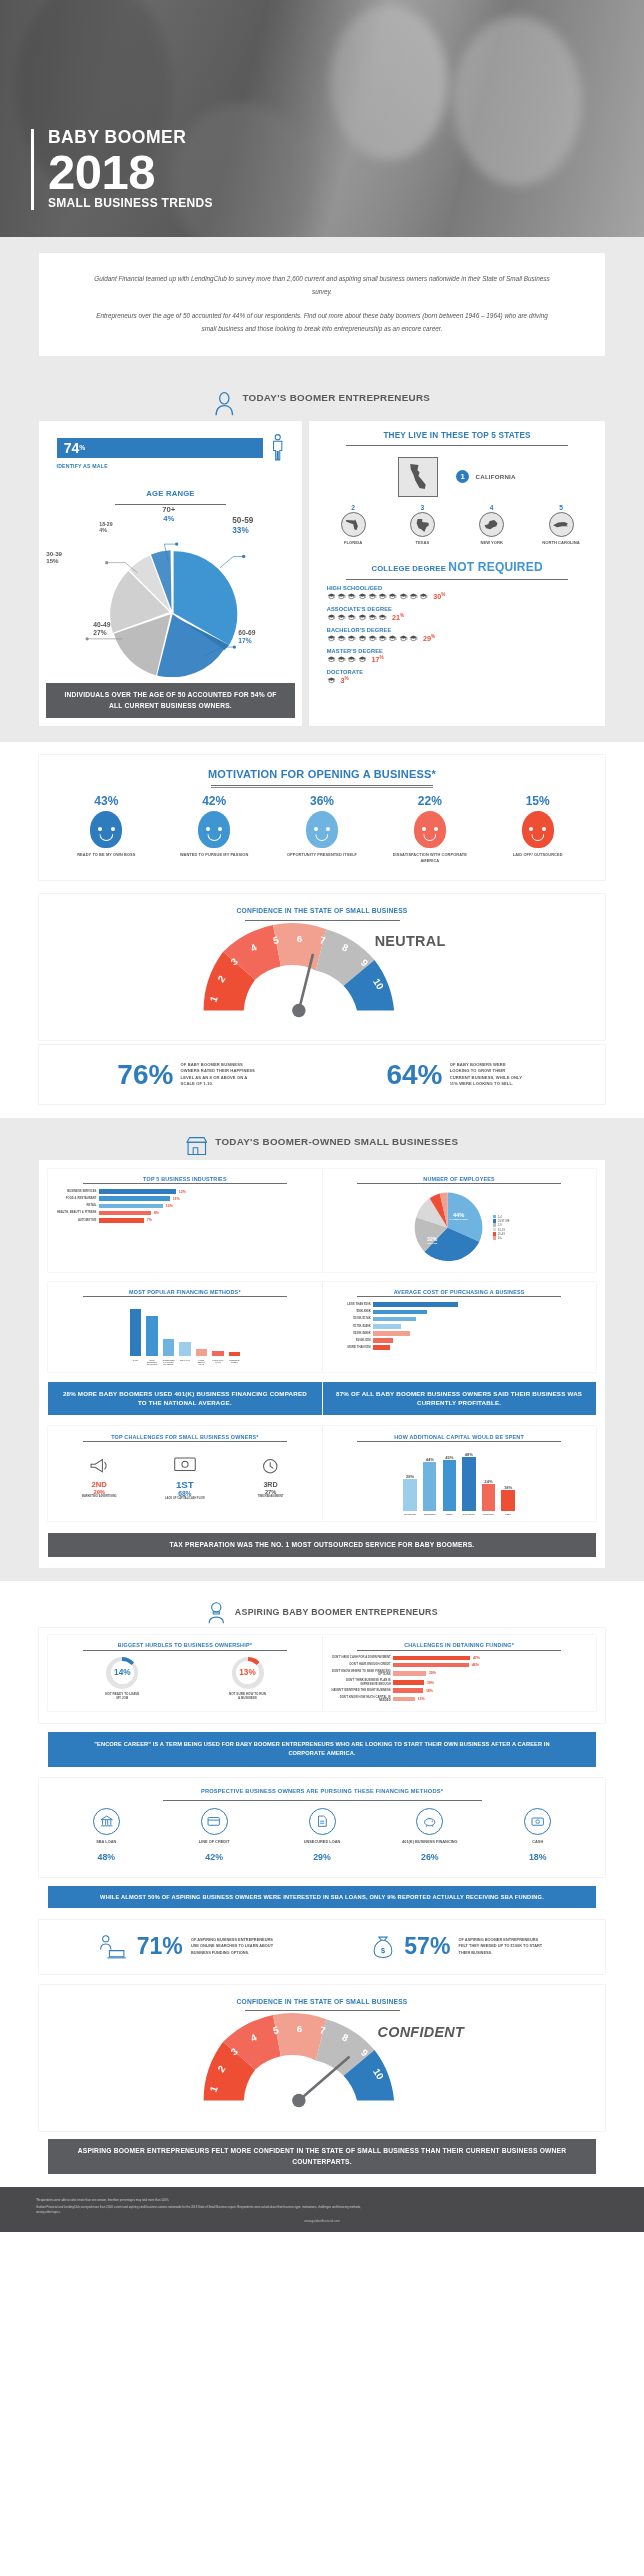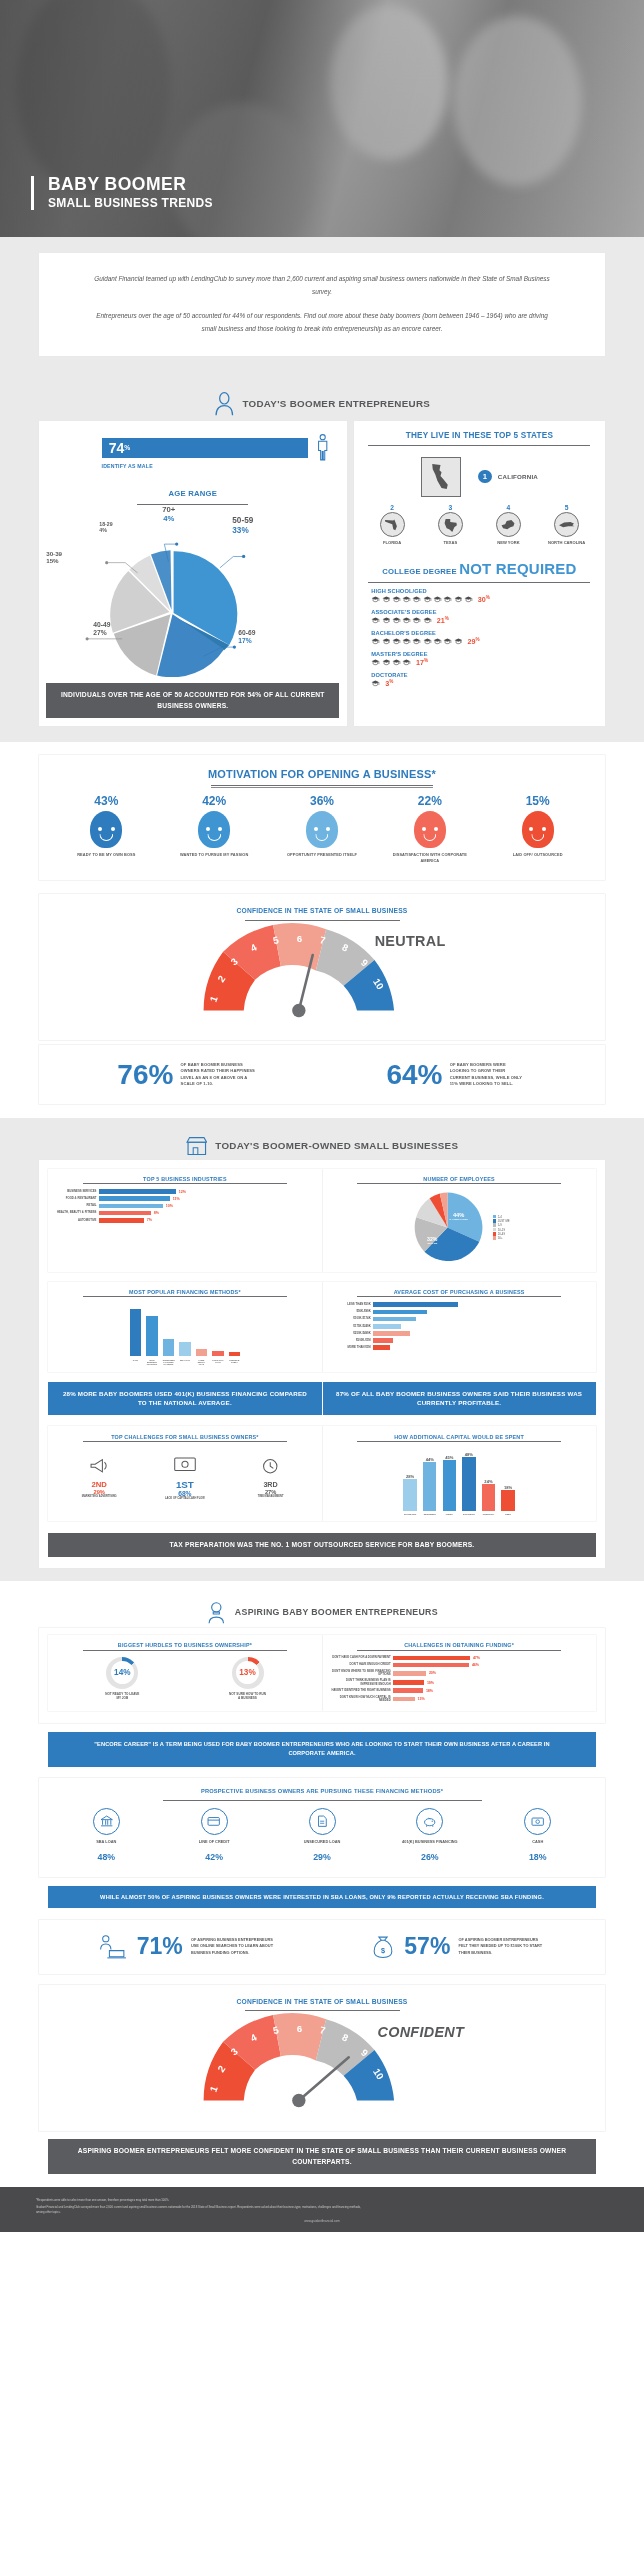--- a/index.html
+++ b/index.html
@@ -30,43 +30,43 @@
   .hero-t3 { font-size:12px; font-weight:bold; letter-spacing:0.3px; margin-top:1px; }
 
   
   .band-gray { background:#eaeaea; padding:0.5px 0; }
   .band-white { background:#ffffff; }
   .card {
     background:#fff; margin:0 39px;
     box-shadow:0 0 0 0.5px #e8e8e8;
   }
   .sec-head {
-    display:flex; align-items:center; justify-content:center;
+    display:flex; align-items:flex-start; justify-content:center;
     gap:8px; padding:17.5px 0 5.2px;
   }
   .sec-head h2 { font-size:9.8px; font-weight:bold; letter-spacing:0.3px; color:#58595b; }
   .sub-title {
     text-align:center; color:#2e7bbd; font-weight:bold; font-size:7.7px;
     letter-spacing:0.2px; padding-bottom:3.1px;
   }
-  .sub-title .alt { color:#3f94d2; font-size:15px; }
+  .sub-title .alt { color:#3f94d2; font-size:12px; }
   .rule { height:1px; background:#6d6e71; margin:2.1px auto 0; }
   .rule.thin { height:0.5px; background:#8a8a8a; margin-top:1.5px; }
   .gray-banner {
     background:#5b5c60; color:#fff; font-weight:bold; font-size:6.7px;
     line-height:1.55; letter-spacing:0.2px; text-align:center;
     padding:7.2px 13.4px;
   }
   .blue-banner {
     background:#2e7bbd; color:#fff; font-weight:bold; font-size:6.2px;
     line-height:1.6; text-align:center; padding:6.7px 13.4px; letter-spacing:0.2px;
   }
 
   
-  .gender-wrap { padding:13.4px 17.5px 5.2px;margin-left:45px; }
+  .gender-wrap { padding:13.4px 17.5px 5.2px; }
   .gbar { height:19.6px; display:flex; align-items:center; padding-left:7.2px; color:#fff; }
   .gbar .num { font-size:14px; font-weight:bold; line-height:1; }
   .gbar .pct { font-size:6.7px; font-weight:bold; vertical-align:top; }
   .glabel { font-size:5.2px; font-weight:bold; letter-spacing:0.2px; margin:1.5px 0 6.2px; }
   .male .gbar { background:#2e7bbd; width:206px; }
   .male .glabel { color:#2e7bbd; }
   .female .gbar { background:#ed4e34; width:80px; }
   .female .glabel { color:#ed4e34; }
 
   
@@ -169,20 +169,21 @@
       <div class="blob" style="left:330px;top:5.2px;width:118px;height:155px;background:#d8d8d8;opacity:.55;"></div>
       <div class="blob" style="left:453px;top:15.5px;width:129px;height:170px;background:#c4c4c4;opacity:.5;"></div>
       <div class="blob" style="left:15.5px;top:-20.6px;width:155px;height:216px;background:#6a6a6a;opacity:.45;"></div>
       <div class="blob" style="left:170px;top:103px;width:144px;height:155px;background:#9c9c9c;opacity:.5;"></div>
     </div>
     <div class="hero-veil"></div>
     <div class="hero-inner">
       <div class="hero-rule"></div>
       <div class="hero-txt">
         <div class="hero-t1">BABY BOOMER</div>
+        <div class="hero-t2">2018</div>
         <div class="hero-t3">SMALL BUSINESS TRENDS</div>
       </div>
     </div>
   </div>
 
   <div class="band-gray" style="padding:15.5px 0 17.5px;">
     <div class="card" style="padding:20.6px 49px;">
       <p style="text-align:center;font-style:italic;font-size:6.4px;line-height:2;color:#555;">Guidant Financial teamed up with LendingClub to survey more than 2,600 current and aspiring small business owners nationwide in their State of Small Business survey.</p>
       <p style="text-align:center;font-style:italic;font-size:6.4px;line-height:2;color:#555;margin-top:11.3px;">Entrepreneurs over the age of 50 accounted for 44% of our respondents. Find out more about these baby boomers (born between 1946 – 1964) who are driving small business and those looking to break into entrepreneurship as an encore career.</p>
     </div>

